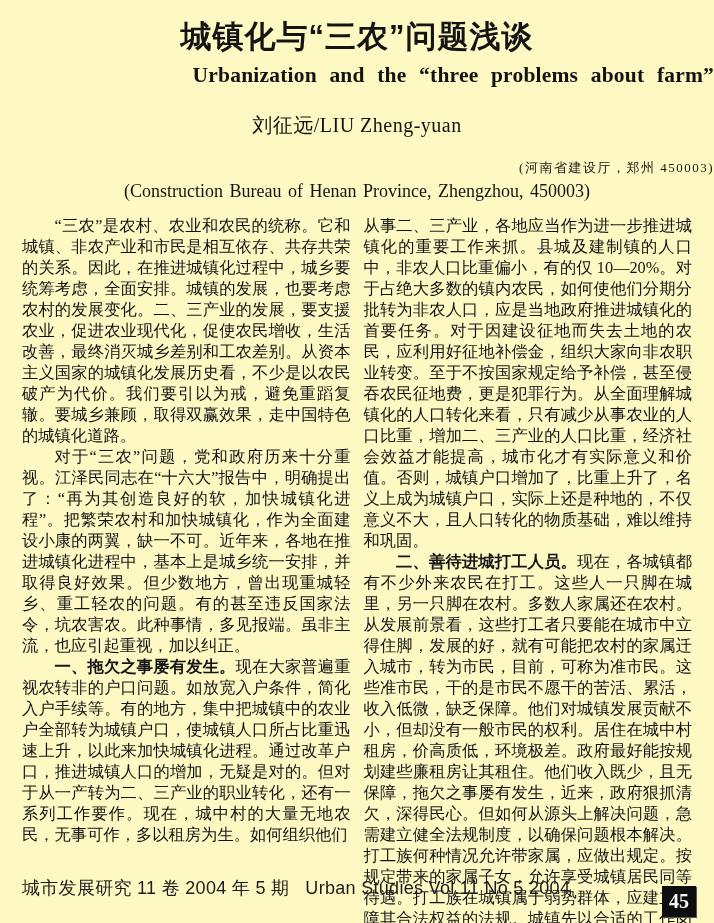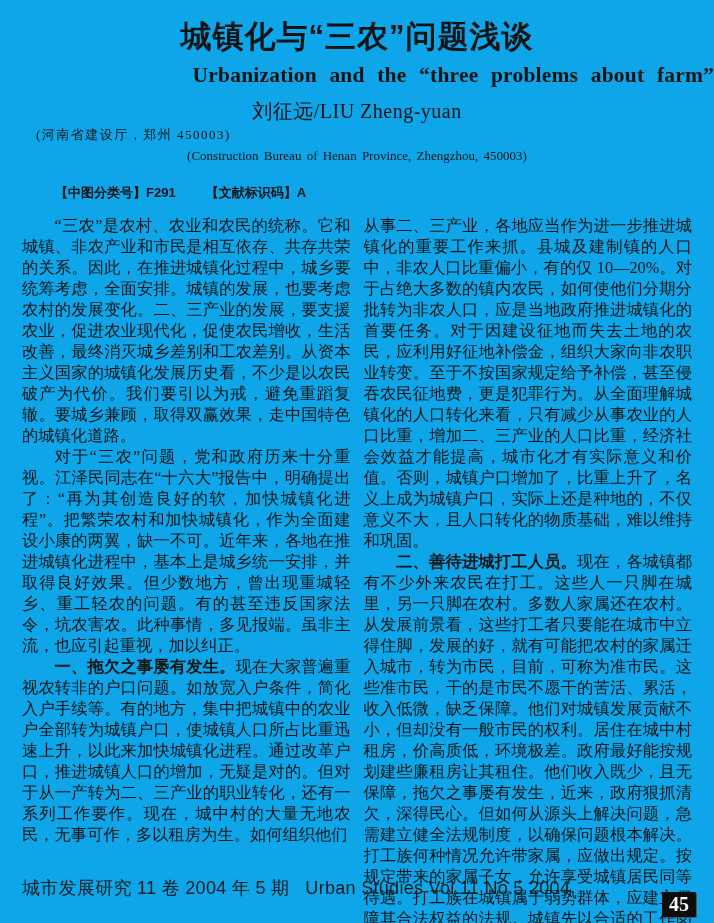--- a/index.html
+++ b/index.html
@@ -1,48 +1,48 @@
 <!DOCTYPE html>
 <html lang="zh"><head>
 <meta charset="utf-8">
 <style>
   html,body{margin:0;padding:0;background:#e8e8e8;}
   .page{
     position:relative;
     width:714px;height:923px;
     margin:0 auto;
-    background:#0ea5e9;
+    background:#fef9c3;
     color:#141414;
     font-family:"Liberation Serif","DejaVu Serif",serif;
     overflow:hidden;
     box-sizing:border-box;
   }
   .title-zh{
     margin:0;padding-top:16px;
     text-align:center;
     font-family:"Liberation Sans","DejaVu Sans",sans-serif;
     font-size:31px;font-weight:700;letter-spacing:1px;
   }
   .title-en{
     margin:5px 0 0;
     text-align:right;
     font-family:"Liberation Serif","DejaVu Serif",serif;
     font-size:21.5px;font-weight:700;word-spacing:7px;letter-spacing:0.2px;
   }
   .author{
-    margin-top:10px;text-align:center;
+    margin-top:24px;text-align:center;
     font-size:20px;letter-spacing:0.5px;
   }
   .affil-zh{
-    margin-top:1px;text-align:left;
+    margin-top:20px;text-align:right;
     font-size:13px;letter-spacing:1.5px;padding-left:36px;
   }
   .affil-en{
     margin-top:4px;text-align:center;
-    font-size:13px;word-spacing:2px;
+    font-size:18px;word-spacing:2px;
   }
   .meta-row{
     margin:20px 0 0 55px;
     font-family:"Liberation Sans","DejaVu Sans",sans-serif;
     font-size:13px;font-weight:700;
   }
   .meta-row .doc-code{margin-left:30px;}
   .columns{
     display:flex;gap:13px;
     padding:0 22px;margin-top:13px;
@@ -57,43 +57,40 @@
   .col b.lead{font-weight:700;}
   .footer-line{
     position:absolute;left:22px;bottom:23px;
     font-family:"Liberation Sans","DejaVu Sans",sans-serif;
     font-size:18px;font-weight:400;letter-spacing:0.3px;
     color:#1c1c1c;
   }
   .footer-line .journal-en{margin-left:16px;}
   .page-badge{
     position:absolute;right:18px;bottom:6px;
-    width:34px;height:25px;
+    width:34px;height:31px;
     background:#0d0d0d;color:#f6f6f6;
     font-family:"Liberation Serif","DejaVu Serif",serif;
     font-size:20px;font-weight:700;
     display:flex;align-items:center;justify-content:center;
     box-shadow:1px 1px 0 #555;
   }
 </style>
 </head>
 <body>
 
 <div class="page">
 
   <h1 class="title-zh">城镇化与“三农”问题浅谈</h1>
   <h2 class="title-en">Urbanization and the “three problems about farm”</h2>
 
   <div class="author">刘征远/LIU Zheng-yuan</div>
   <div class="affil-zh">(河南省建设厅，郑州 450003)</div>
   <div class="affil-en">(Construction Bureau of Henan Province, Zhengzhou, 450003)</div>
 
-  <div class="meta-row">
-    <span class="clc">【中图分类号】F291</span><span class="doc-code">【文献标识码】A</span>
-  </div>
 
   <div class="columns">
     <div class="col" id="col-left">
         <p class="indent">“三农”是农村、农业和农民的统称。它和城镇、非农产业和市民是相互依存、共存共荣的关系。因此，在推进城镇化过程中，城乡要统筹考虑，全面安排。城镇的发展，也要考虑农村的发展变化。二、三产业的发展，要支援农业，促进农业现代化，促使农民增收，生活改善，最终消灭城乡差别和工农差别。从资本主义国家的城镇化发展历史看，不少是以农民破产为代价。我们要引以为戒，避免重蹈复辙。要城乡兼顾，取得双赢效果，走中国特色的城镇化道路。</p>
         <p class="indent">对于“三农”问题，党和政府历来十分重视。江泽民同志在“十六大”报告中，明确提出了：“再为其创造良好的软，加快城镇化进程”。把繁荣农村和加快城镇化，作为全面建设小康的两翼，缺一不可。近年来，各地在推进城镇化进程中，基本上是城乡统一安排，并取得良好效果。但少数地方，曾出现重城轻乡、重工轻农的问题。有的甚至违反国家法令，坑农害农。此种事情，多见报端。虽非主流，也应引起重视，加以纠正。</p>
         <p class="indent"><b class="lead">一、拖欠之事屡有发生。</b>现在大家普遍重视农转非的户口问题。如放宽入户条件，简化入户手续等。有的地方，集中把城镇中的农业户全部转为城镇户口，使城镇人口所占比重迅速上升，以此来加快城镇化进程。通过改革户口，推进城镇人口的增加，无疑是对的。但对于从一产转为二、三产业的职业转化，还有一系列工作要作。现在，城中村的大量无地农民，无事可作，多以租房为生。如何组织他们</p>
       </div>
     <div class="col" id="col-right">
         <p>从事二、三产业，各地应当作为进一步推进城镇化的重要工作来抓。县城及建制镇的人口中，非农人口比重偏小，有的仅 10—20%。对于占绝大多数的镇内农民，如何使他们分期分批转为非农人口，应是当地政府推进城镇化的首要任务。对于因建设征地而失去土地的农民，应利用好征地补偿金，组织大家向非农职业转变。至于不按国家规定给予补偿，甚至侵吞农民征地费，更是犯罪行为。从全面理解城镇化的人口转化来看，只有减少从事农业的人口比重，增加二、三产业的人口比重，经济社会效益才能提高，城市化才有实际意义和价值。否则，城镇户口增加了，比重上升了，名义上成为城镇户口，实际上还是种地的，不仅意义不大，且人口转化的物质基础，难以维持和巩固。</p>
         <p class="indent"><b class="lead">二、善待进城打工人员。</b>现在，各城镇都有不少外来农民在打工。这些人一只脚在城里，另一只脚在农村。多数人家属还在农村。从发展前景看，这些打工者只要能在城市中立得住脚，发展的好，就有可能把农村的家属迁入城市，转为市民，目前，可称为准市民。这些准市民，干的是市民不愿干的苦活、累活，收入低微，缺乏保障。他们对城镇发展贡献不小，但却没有一般市民的权利。居住在城中村租房，价高质低，环境极差。政府最好能按规划建些廉租房让其租住。他们收入既少，且无保障，拖欠之事屡有发生，近来，政府狠抓清欠，深得民心。但如何从源头上解决问题，急需建立健全法规制度，以确保问题根本解决。打工族何种情况允许带家属，应做出规定。按规定带来的家属子女，允许享受城镇居民同等待遇。打工族在城镇属于弱势群体，应建立保障其合法权益的法规。城镇先以合适的工作岗位和高于农村的收入，把农民吸引来。然后，再为其创造良好的软、硬条件，把他们凝聚住。使他们尽快转</p>

